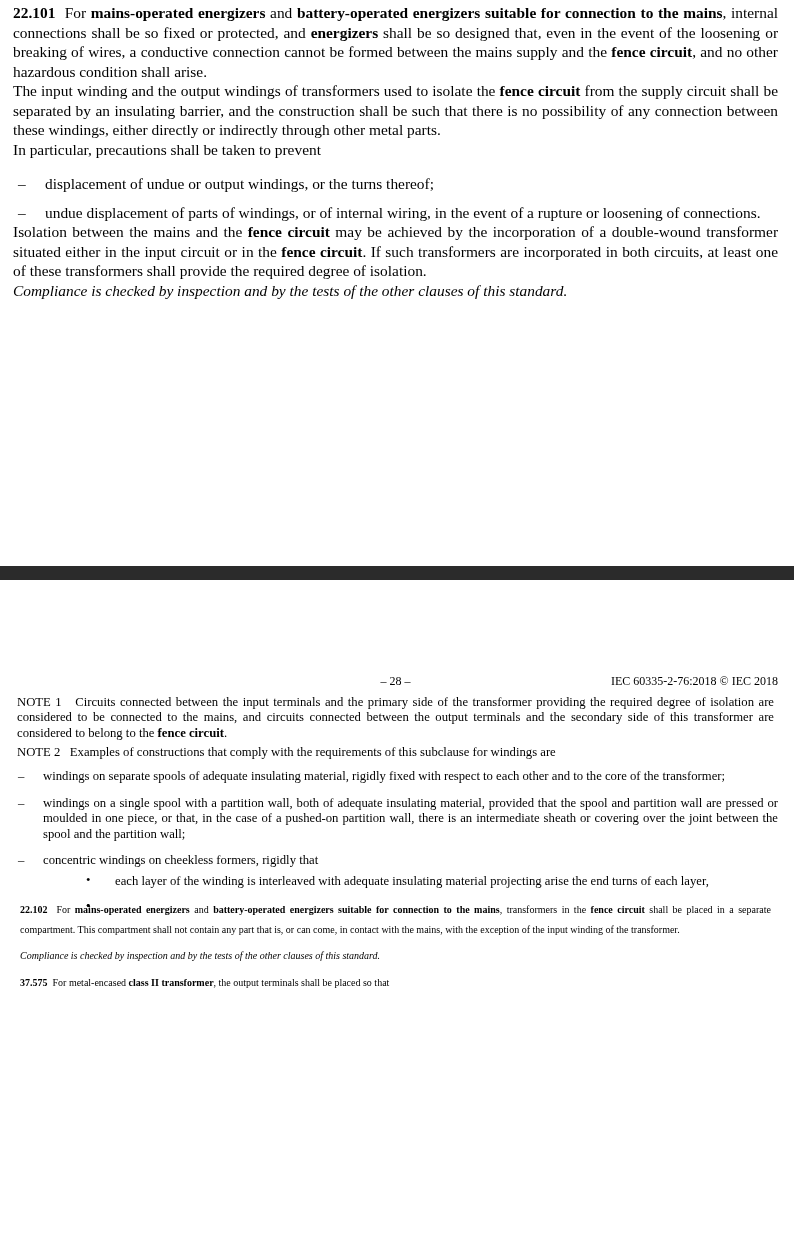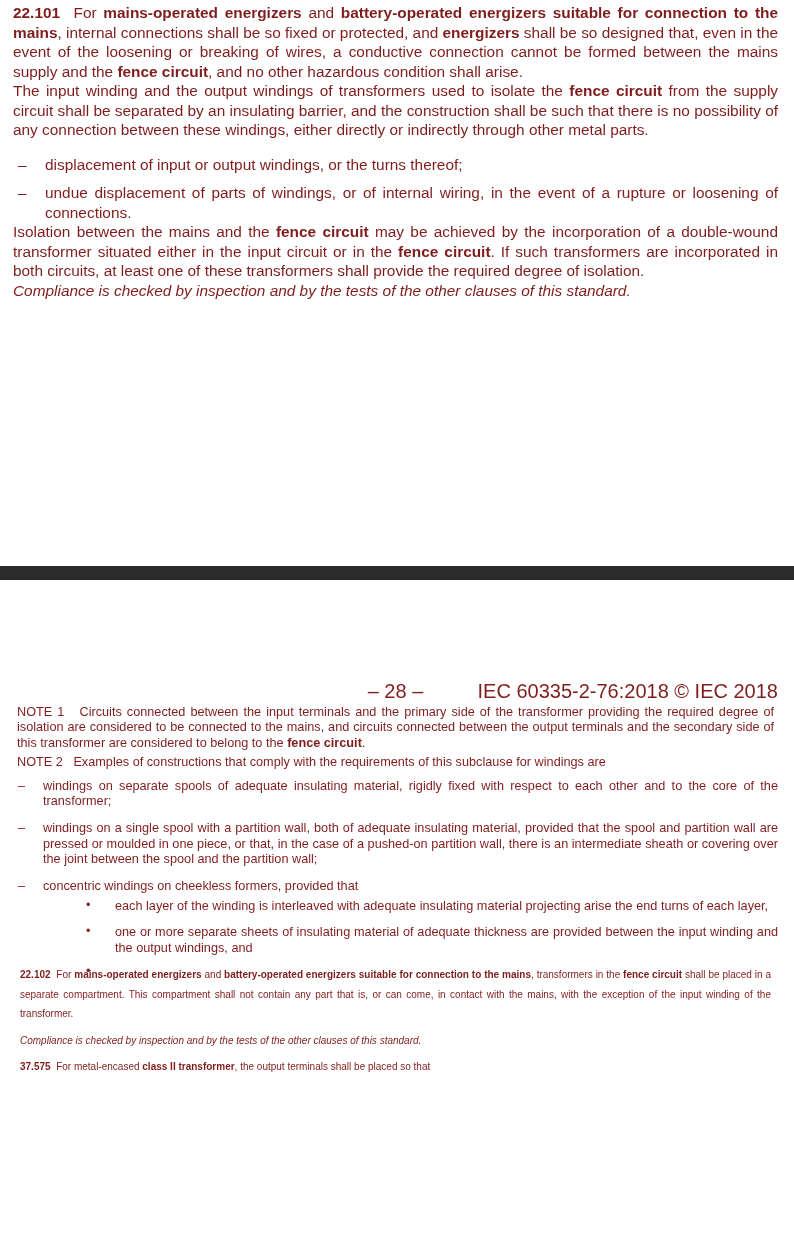--- a/index.html
+++ b/index.html
@@ -6,22 +6,22 @@
     margin: 0;
     padding: 0;
     background: #ffffff;
   }
   .page {
     position: relative;
     width: 794px;
     height: 1240px;
     background: #ffffff;
     overflow: hidden;
-    font-family: Liberation Sans, sans-serif;
-    color: #7f1d1d;
+    font-family: Liberation Serif, serif;
+    color: #000000;
   }
   .b { font-weight: bold; }
   .i { font-style: italic; }
 
   
   .frag1 {
     position: absolute;
     top: 3px;
     left: 13px;
     right: 16px;
@@ -73,23 +73,22 @@
     position: absolute;
     top: 672px;
     left: 13px;
     right: 16px;
     font-size: 12.7px;
     line-height: 15.4px;
   }
   .p2-header {
     position: relative;
     height: 19px;
-    font-size: 20px;
+    font-size: 12px;
     line-height: 19px;
-    margin-top: 10px;
   }
   .page-num {
     position: absolute;
     left: 0;
     right: 0;
     text-align: center;
   }
   .doc-ref {
     position: absolute;
     right: 0;
@@ -124,24 +123,25 @@
 <body>
 
 <div class="page">
 
   <div class="frag1">
 
     <p class="para"><span class="b">22.101</span><span>&nbsp;&nbsp;For </span><span class="b">mains-operated energizers</span><span> and </span><span class="b">battery-operated energizers suitable for connection to the mains</span><span>, internal connections shall be so fixed or protected, and </span><span class="b">energizers</span><span> shall be so designed that, even in the event of the loosening or breaking of wires, a conductive connection cannot be formed between the mains supply and the </span><span class="b">fence circuit</span><span>, and no other hazardous condition shall arise.</span></p>
 
     <p class="para mt22"><span>The input winding and the output windings of transformers used to isolate the </span><span class="b">fence circuit</span><span> from the supply circuit shall be separated by an insulating barrier, and the construction shall be such that there is no possibility of any connection between these windings, either directly or indirectly through other metal parts.</span></p>
 
+    <p class="para mt24">In particular, precautions shall be taken to prevent</p>
 
     <div class="dash-item mt15">
       <span class="marker">–</span>
-      <div>displacement of input or output windings, or the turns thereof;</div>
+      <div>displacement of undue or output windings, or the turns thereof;</div>
     </div>
     <div class="dash-item mt9">
       <span class="marker">–</span>
       <div>undue displacement of parts of windings, or of internal wiring, in the event of a rupture or loosening of connections.</div>
     </div>
 
     <p class="para mt16"><span>Isolation between the mains and the </span><span class="b">fence circuit</span><span> may be achieved by the incorporation of a double-wound transformer situated either in the input circuit or in the </span><span class="b">fence circuit</span><span>. If such transformers are incorporated in both circuits, at least one of these transformers shall provide the required degree of isolation.</span></p>
 
     <p class="para i mt23">Compliance is checked by inspection and by the tests of the other clauses of this standard.</p>
   </div>
@@ -162,30 +162,29 @@
     <div class="dash-item mt8">
       <span class="marker">–</span>
       <div>windings on separate spools of adequate insulating material, rigidly fixed with respect to each other and to the core of the transformer;</div>
     </div>
     <div class="dash-item mt12">
       <span class="marker">–</span>
       <div>windings on a single spool with a partition wall, both of adequate insulating material, provided that the spool and partition wall are pressed or moulded in one piece, or that, in the case of a pushed-on partition wall, there is an intermediate sheath or covering over the joint between the spool and the partition wall;</div>
     </div>
     <div class="dash-item mt11">
       <span class="marker">–</span>
-      <div>concentric windings on cheekless formers, provided that</div>
+      <div>concentric windings on cheekless formers, rigidly that</div>
     </div>
 
     <div class="bullet-item mt5">
       <span class="marker">•</span>
       <div>each layer of the winding is interleaved with adequate insulating material projecting arise the end turns of each layer,</div>
     </div>
     <div class="bullet-item mt11">
       <span class="marker">•</span>
-      <div>one or more separate sheets of insulating material of adequate thickness are provided between the input winding and the output windings, and</div>
     </div>
     <div class="bullet-item mt9">
       <span class="marker">•</span>
     </div>
 
 
     <p class="para-lg mt16"><span class="b">22.102</span><span>&nbsp;&nbsp;For </span><span class="b">mains-operated energizers</span><span> and </span><span class="b">battery-operated energizers suitable for connection to the mains</span><span>, transformers in the </span><span class="b">fence circuit</span><span> shall be placed in a separate compartment. This compartment shall not contain any part that is, or can come, in contact with the mains, with the exception of the input winding of the transformer.</span></p>
 
     <p class="para-lg i mt21">Compliance is checked by inspection and by the tests of the other clauses of this standard.</p>
 

